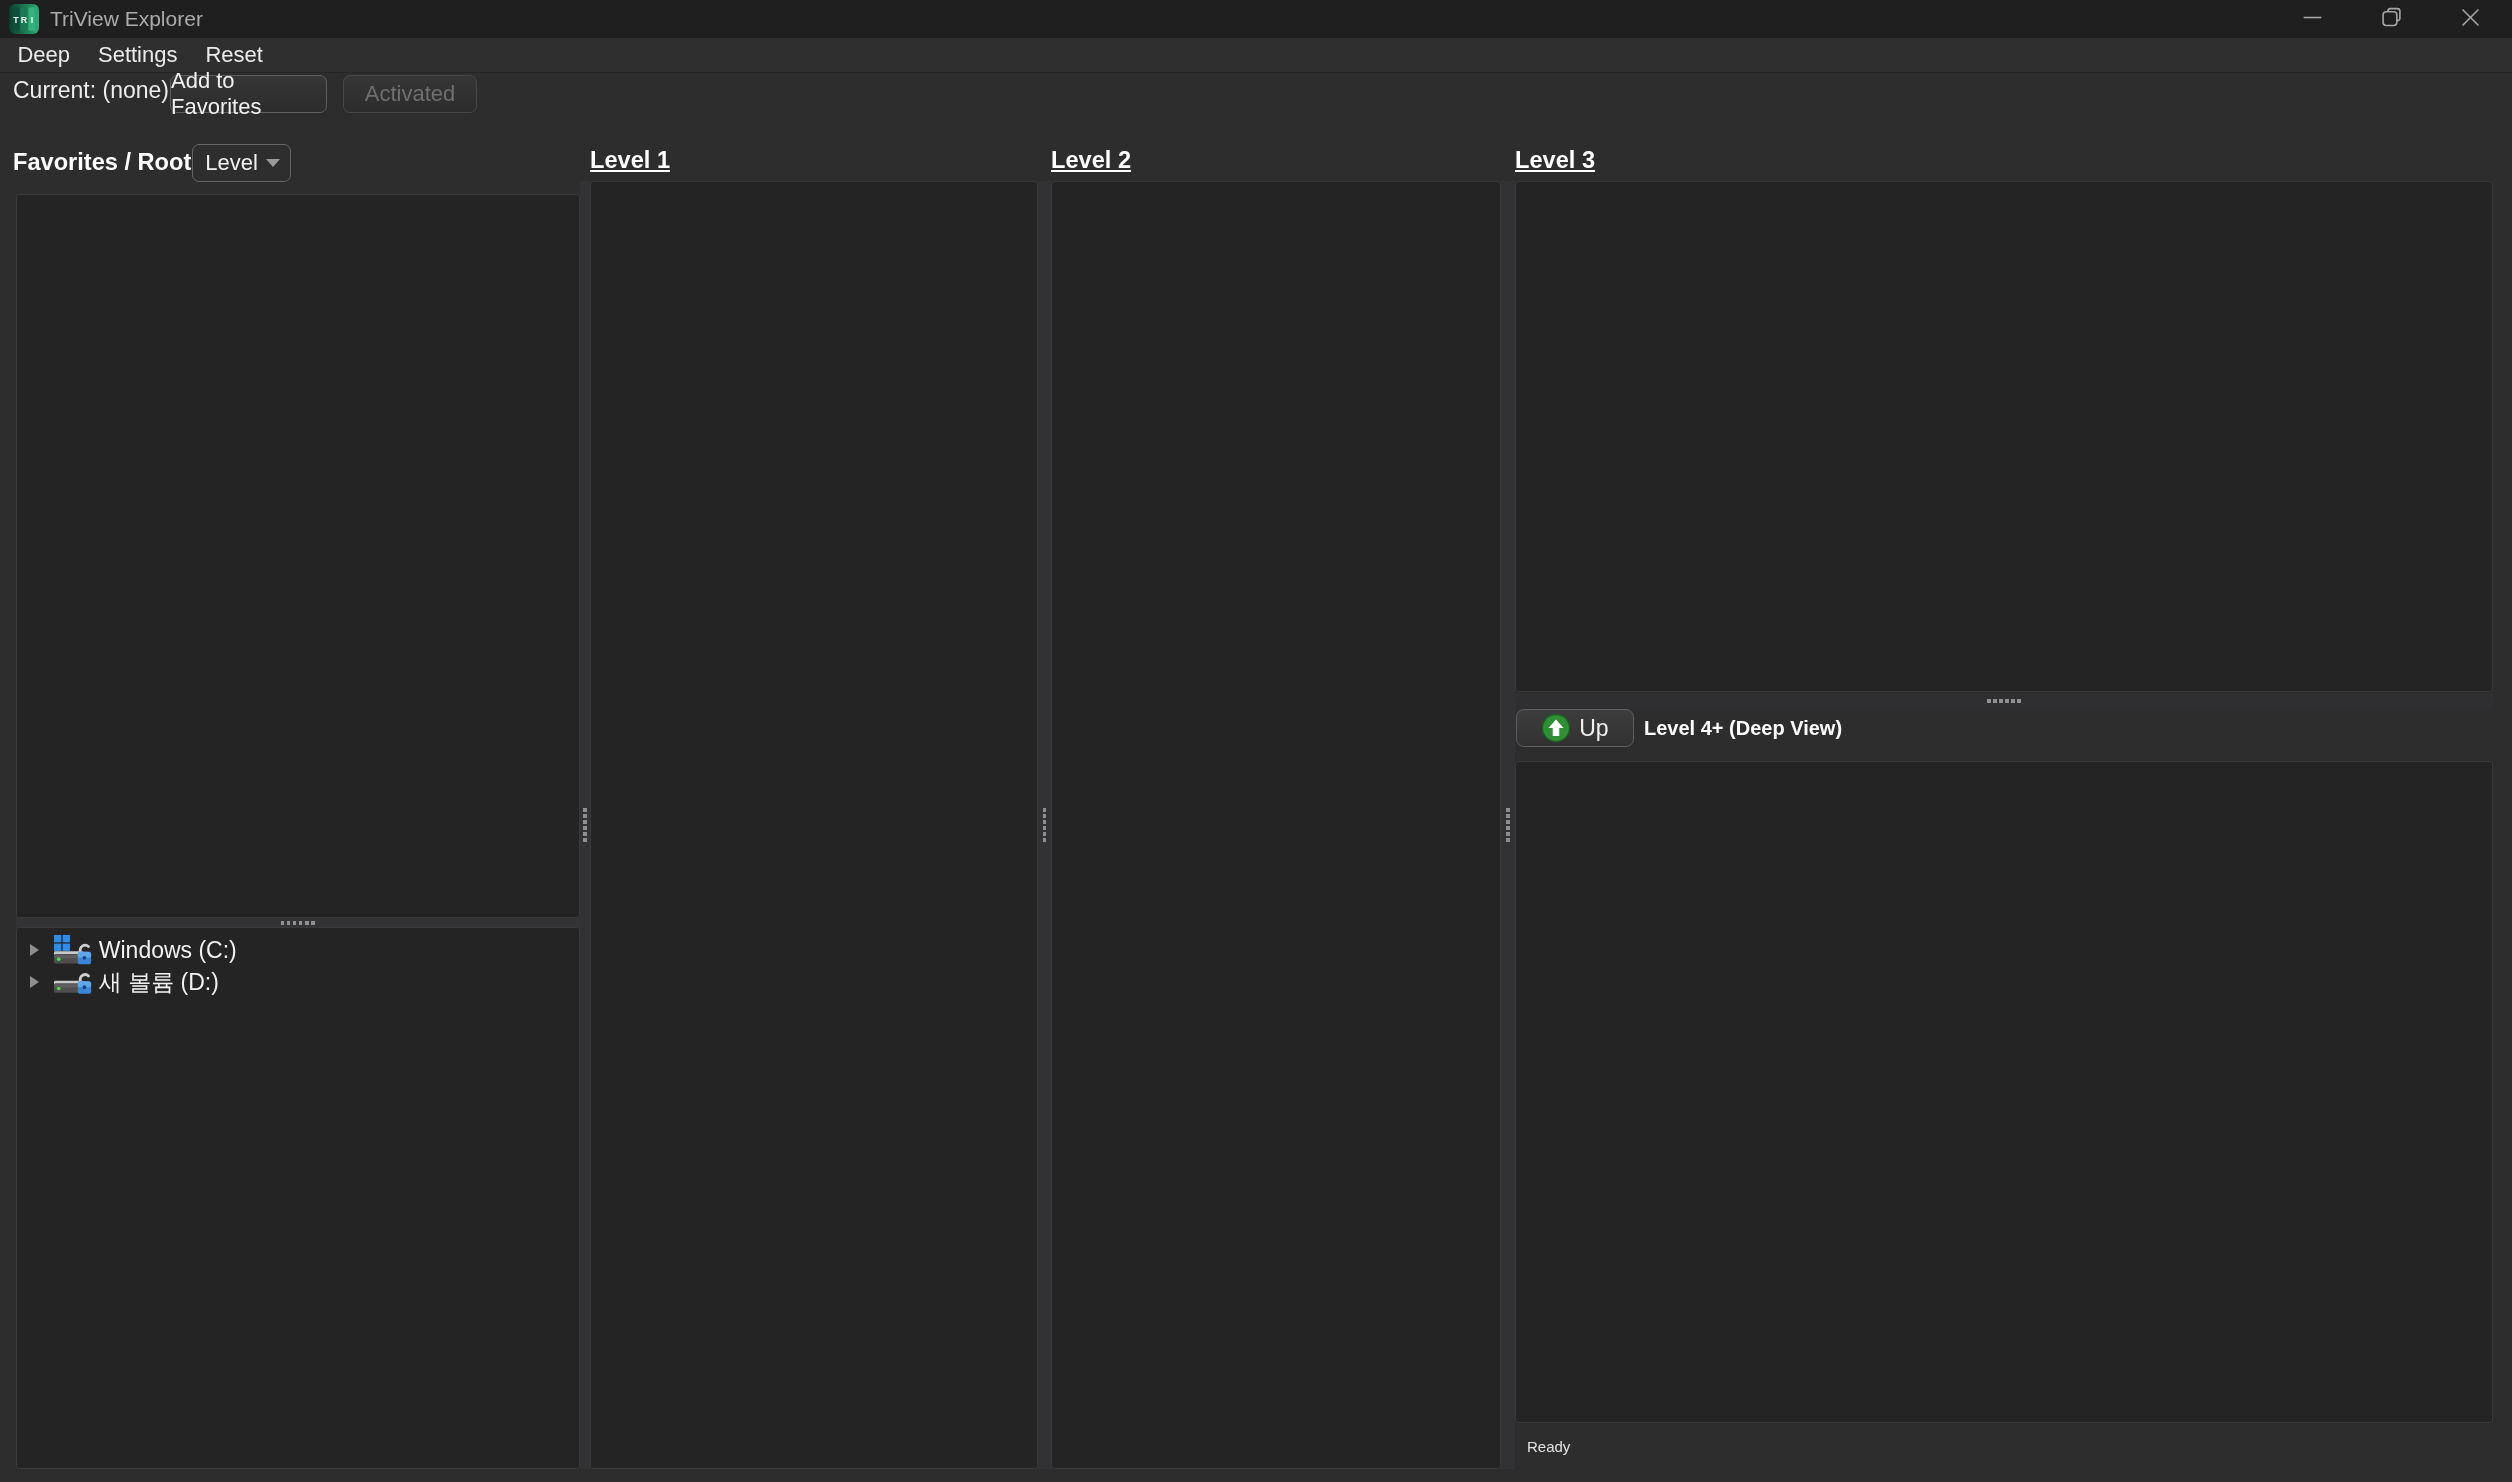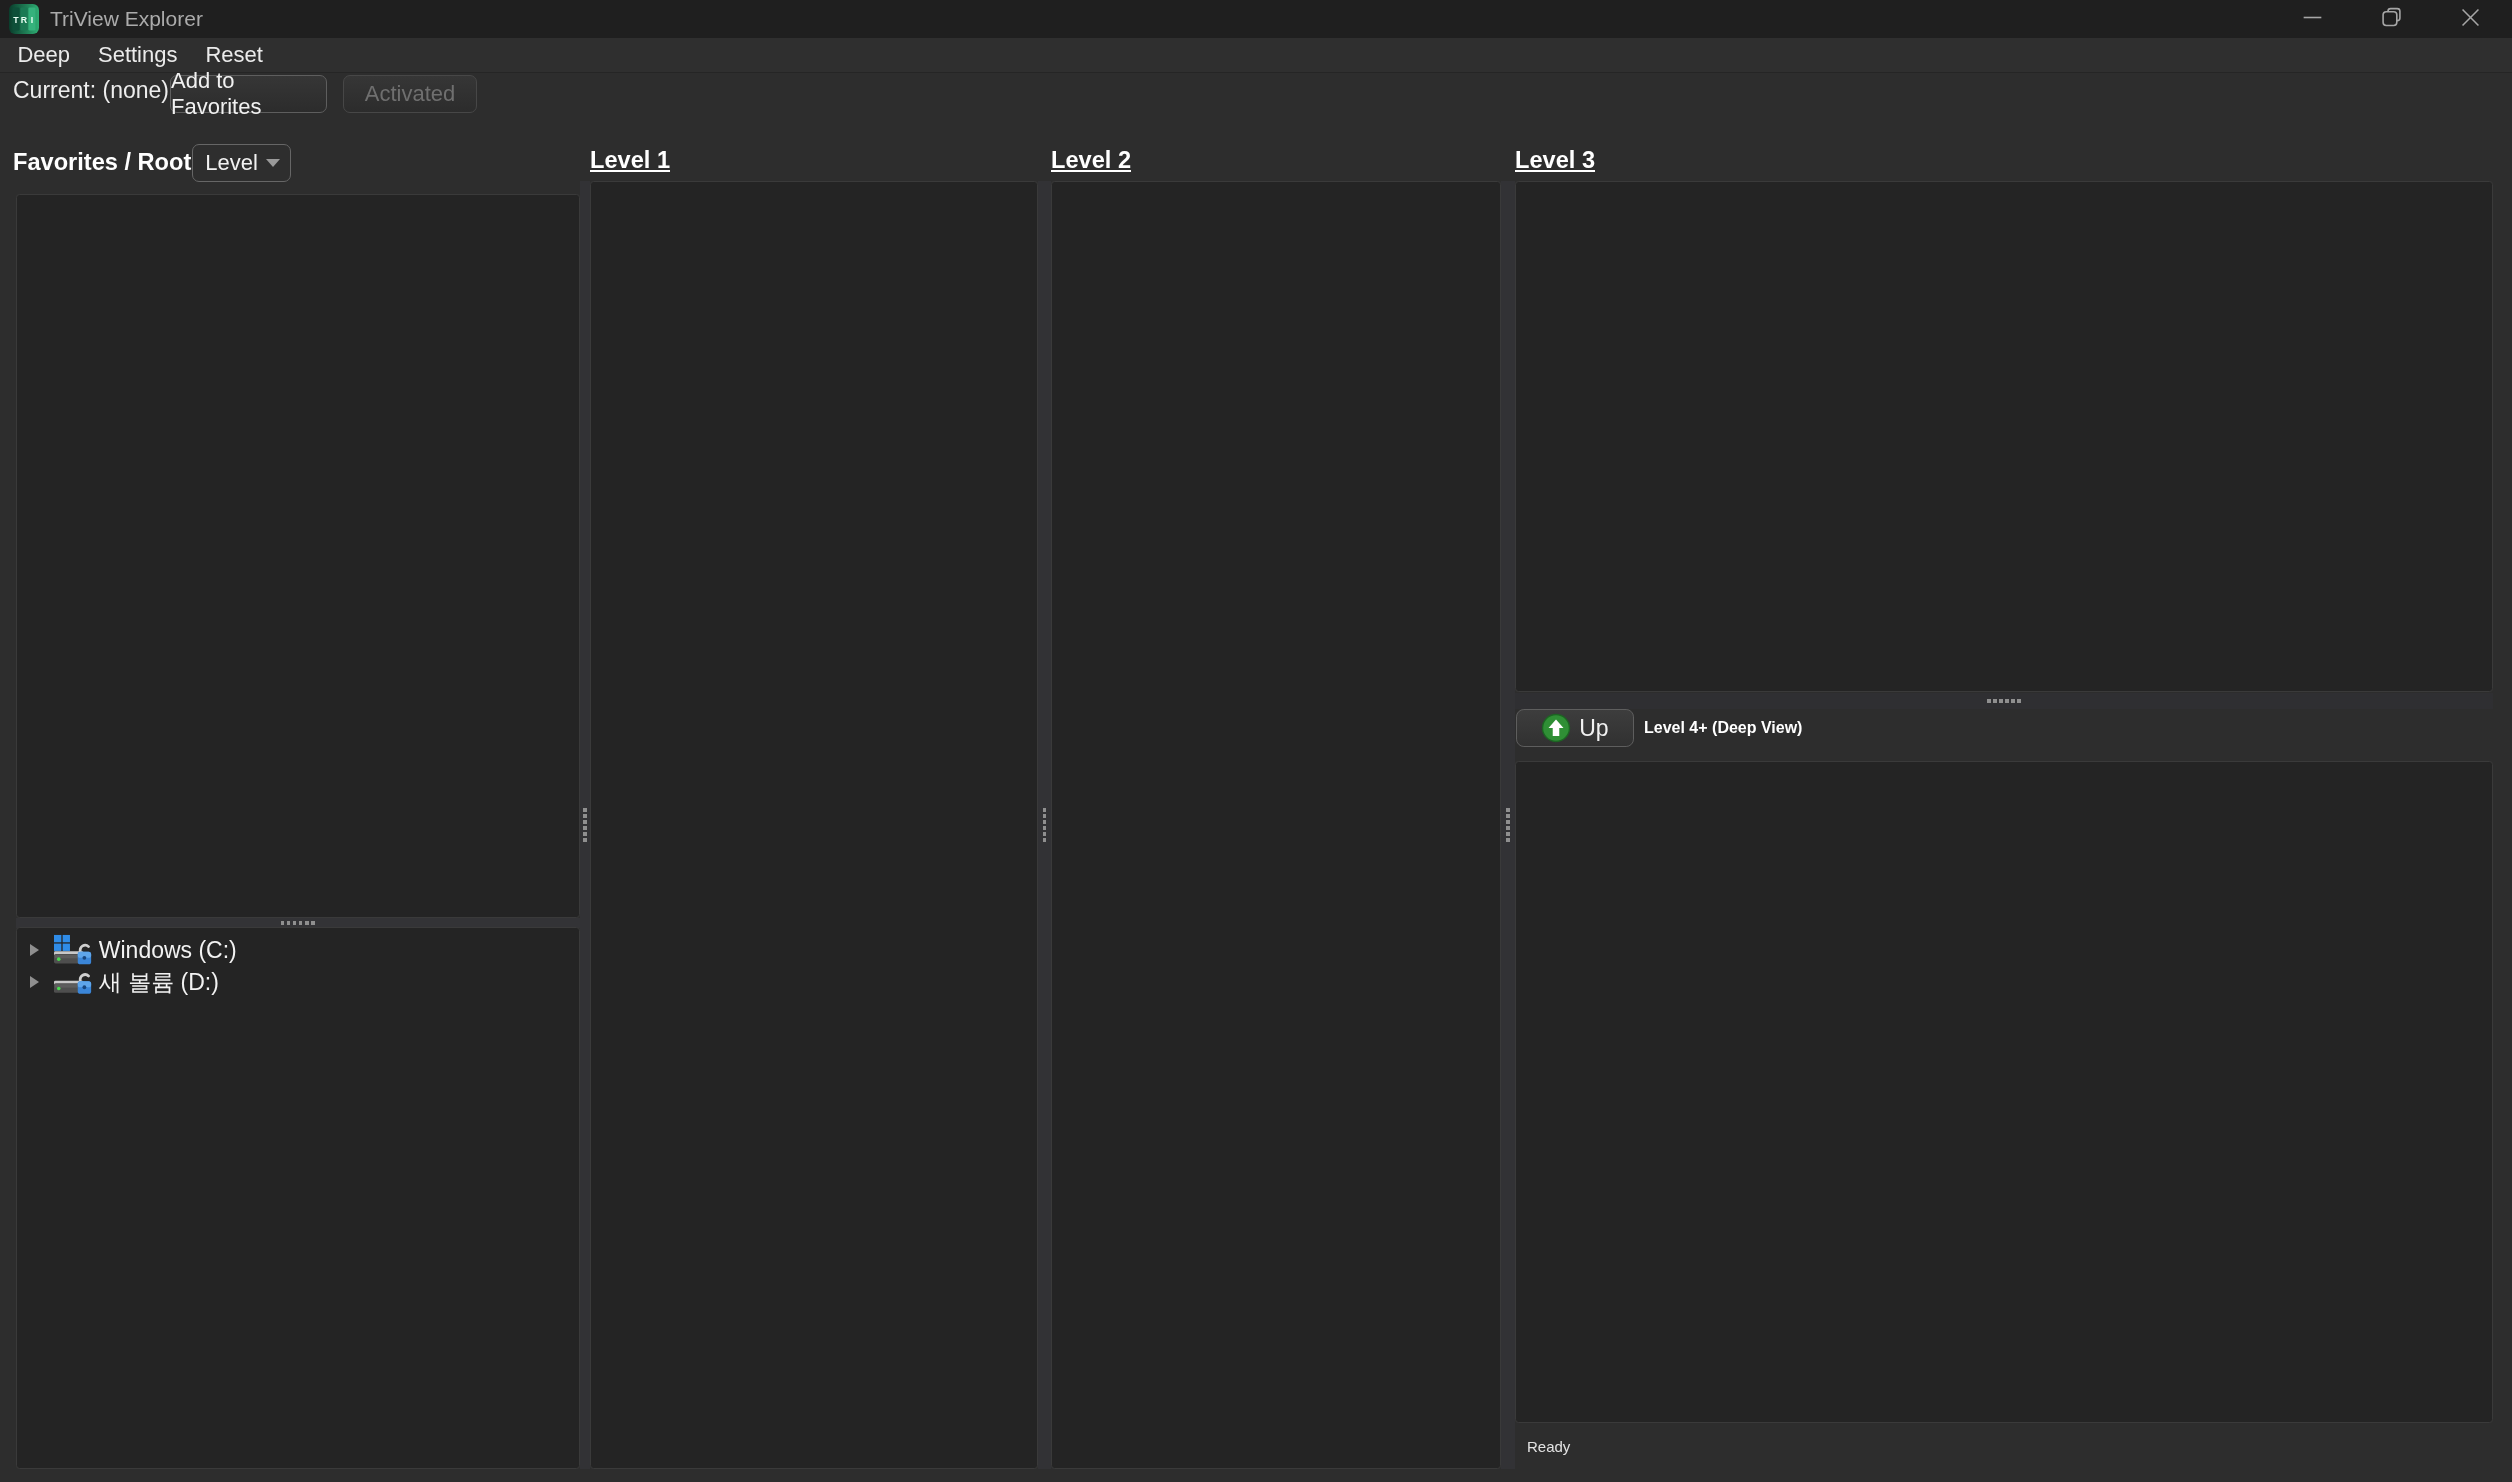--- a/index.html
+++ b/index.html
@@ -63,21 +63,21 @@
   .twisty { margin-left:12.2px; width:0; height:0; border-left:9.6px solid #8f8f8f;
             border-top:6.1px solid transparent; border-bottom:6.1px solid transparent; }
   .drive-ico { margin-left:15px; width:38px; height:33px; flex:0 0 auto; }
   .tree-label { margin-left:7px; font-size:23px; color:#f2f2f2; white-space:nowrap; }
 
   
   .up-btn { position:absolute; left:1516px; top:709px; width:118px; height:38px; border:1.7px solid #5e5e5e;
             border-radius:7.9px; background:linear-gradient(#3d3d3d,#313131); display:flex; align-items:center;
             justify-content:center; gap:7.9px; font-size:23px; color:#f1f1f1; }
   .deep-header { position:absolute; left:1644px; top:709px; height:38px; line-height:38px;
-                 font-weight:bold; font-size:16px; color:#ffffff; }
+                 font-weight:bold; font-size:20px; color:#ffffff; }
 
   
   .status-text { position:absolute; left:1527px; top:1427px; height:40px; line-height:40px;
                  font-size:15px; color:#e3e3e3; }
 </style>
 </head>
 <body>
 
 <div class="app">
 

